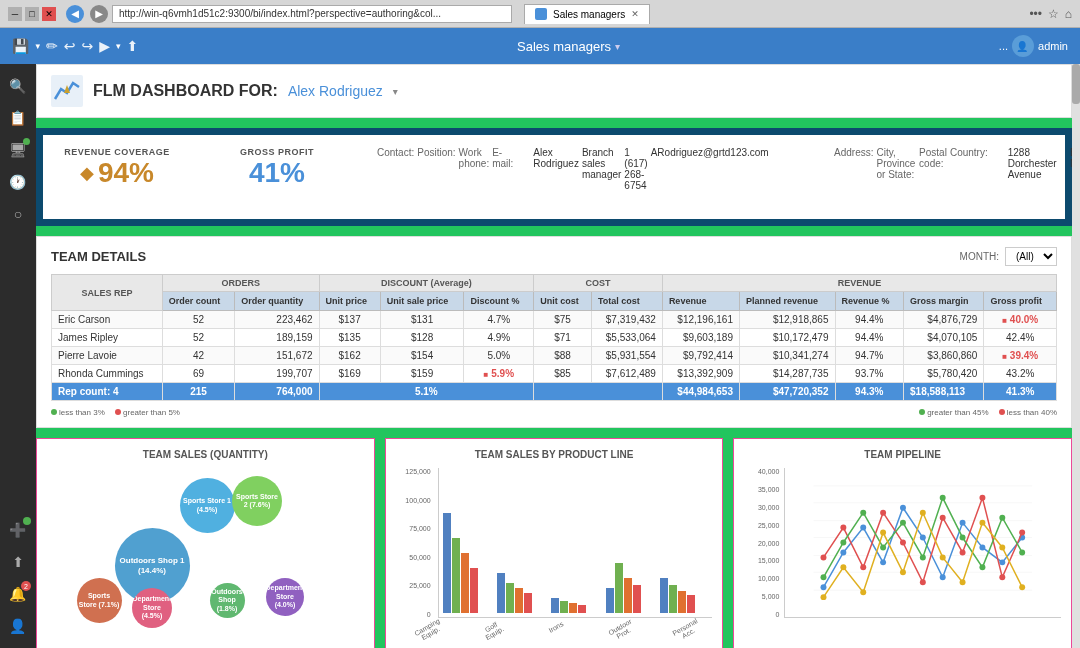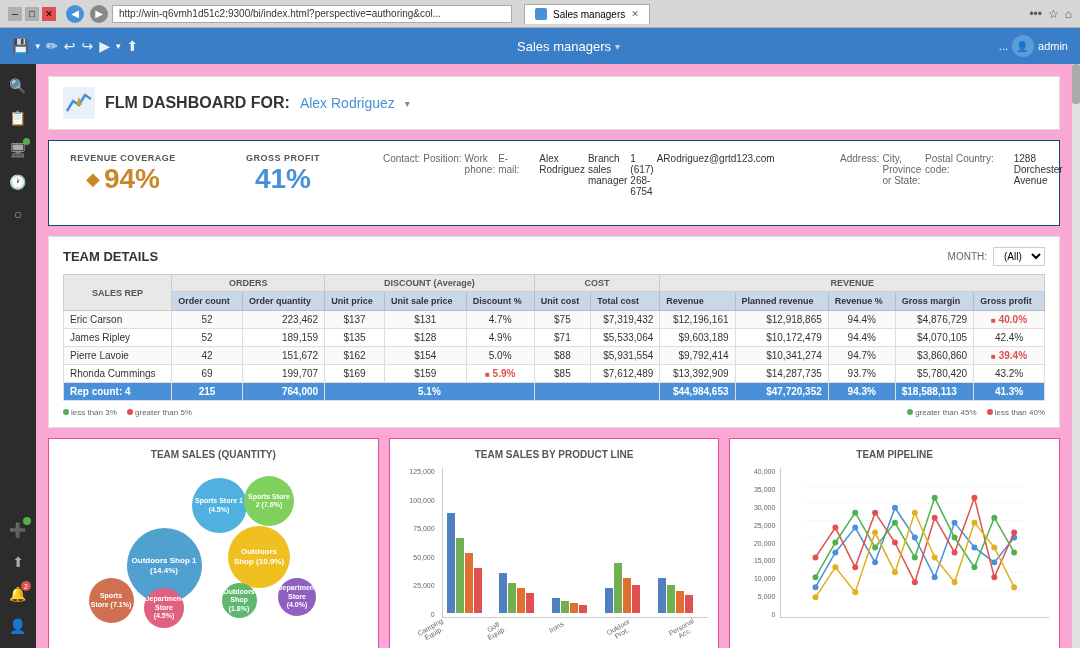--- a/index.html
+++ b/index.html
@@ -28,30 +28,30 @@
     .main-layout { display: flex; height: calc(648px - 64px); }
 
     
     .sidebar { width: 36px; background: #2c2c2c; display: flex; flex-direction: column; align-items: center; padding-top: 8px; gap: 4px; }
     .sidebar-item { width: 28px; height: 28px; display: flex; align-items: center; justify-content: center; color: #aaa; font-size: 14px; cursor: pointer; border-radius: 3px; position: relative; }
     .sidebar-item .badge { position: absolute; top: 2px; right: 2px; background: #e05050; color: white; border-radius: 50%; width: 10px; height: 10px; font-size: 7px; display: flex; align-items: center; justify-content: center; }
     .sidebar-item .badge-green { position: absolute; top: 2px; right: 2px; background: #50b050; border-radius: 50%; width: 8px; height: 8px; }
     .sidebar-bottom { margin-top: auto; padding-bottom: 8px; display: flex; flex-direction: column; gap: 4px; align-items: center; }
 
     
-    .content { flex: 1; overflow-y: auto; background: #f9a8d4; padding: 12px; }
+    .content { flex: 1; overflow-y: auto; background: #22c55e; }
 
     
     .dashboard-header { background: white; padding: 10px 14px; display: flex; align-items: center; gap: 10px; margin-bottom: 10px; border: 1px solid #ddd; }
     .logo-icon { width: 32px; height: 32px; }
     .dashboard-title { font-size: 16px; font-weight: bold; color: #333; }
     .dashboard-user { color: #4a90d9; font-size: 14px; }
 
     
-    .kpi-row { background: white; border: 1px solid #0c4a6e; padding: 12px 14px; margin-bottom: 10px; display: flex; align-items: flex-start; gap: 20px; }
+    .kpi-row { background: white; border: 7px solid #0c4a6e; padding: 12px 14px; margin-bottom: 10px; display: flex; align-items: flex-start; gap: 20px; }
     .kpi-box { text-align: center; min-width: 120px; }
     .kpi-label { font-size: 9px; font-weight: bold; color: #555; text-transform: uppercase; letter-spacing: 0.5px; }
     .kpi-value-revenue { font-size: 28px; font-weight: bold; color: #c8882a; }
     .kpi-value-profit { font-size: 28px; font-weight: bold; color: #4a90d9; }
     .diamond { color: #c8882a; font-size: 18px; }
     .kpi-divider { width: 1px; background: #ddd; height: 60px; }
     .contact-info { display: flex; gap: 20px; flex: 1; }
     .contact-col { display: flex; flex-direction: row; gap: 3px; }
     .contact-label { color: #666; font-size: 10px; }
     .contact-value { color: #333; font-size: 10px; }
@@ -360,21 +360,20 @@
     </div>
 
     <div class="charts-row">
 
       <div class="chart-box">
         <div class="chart-title">TEAM SALES (Quantity)</div>
         <div class="bubble-chart" id="bubble-chart">
         <div class="bubble" style="left: 132.5px; top: 10px; width: 55px; height: 55px; background: rgb(80, 176, 224); font-size: 7px; white-space: normal; overflow: hidden; padding: 2px;">Sports Store 1 (4.5%)</div>
             <div class="bubble" style="left: 185px; top: 8px; width: 50px; height: 50px; background: rgb(128, 208, 96); font-size: 7px; white-space: normal; overflow: hidden; padding: 2px;">Sports Store 2 (7.6%)</div>
             <div class="bubble" style="left: 67.5px; top: 60px; width: 75px; height: 75px; background: rgb(80, 160, 208); font-size: 8px; white-space: normal; overflow: hidden; padding: 2px;">Outdoors Shop 1 (14.4%)</div>
-            <div class="bubble" style="left: 169px; top: 58px; width: 62px; height: 62px; background: rgb(240, 192, 32); font-size: 8px; white-space: normal; overflow: hidden; padding: 2px;">Outdoors Shop (10.9%)</div>
             <div class="bubble" style="left: 29.5px; top: 110px; width: 45px; height: 45px; background: rgb(208, 112, 80); font-size: 7px; white-space: normal; overflow: hidden; padding: 2px;">Sports Store (7.1%)</div>
             <div class="bubble" style="left: 85px; top: 120px; width: 40px; height: 40px; background: rgb(224, 96, 128); font-size: 7px; white-space: normal; overflow: hidden; padding: 2px;">Department Store (4.5%)</div>
             <div class="bubble" style="left: 162.5px; top: 115px; width: 35px; height: 35px; background: rgb(96, 184, 112); font-size: 7px; white-space: normal; overflow: hidden; padding: 2px;">Outdoors Shop (1.8%)</div>
             <div class="bubble" style="left: 219px; top: 110px; width: 38px; height: 38px; background: rgb(144, 96, 192); font-size: 7px; white-space: normal; overflow: hidden; padding: 2px;">Department Store (4.0%)</div>
           </div>
       </div>
 
       <div class="chart-box">
         <div class="chart-title">TEAM SALES BY PRODUCT LINE</div>
         <div style="display:flex; height:150px; gap:4px;">

